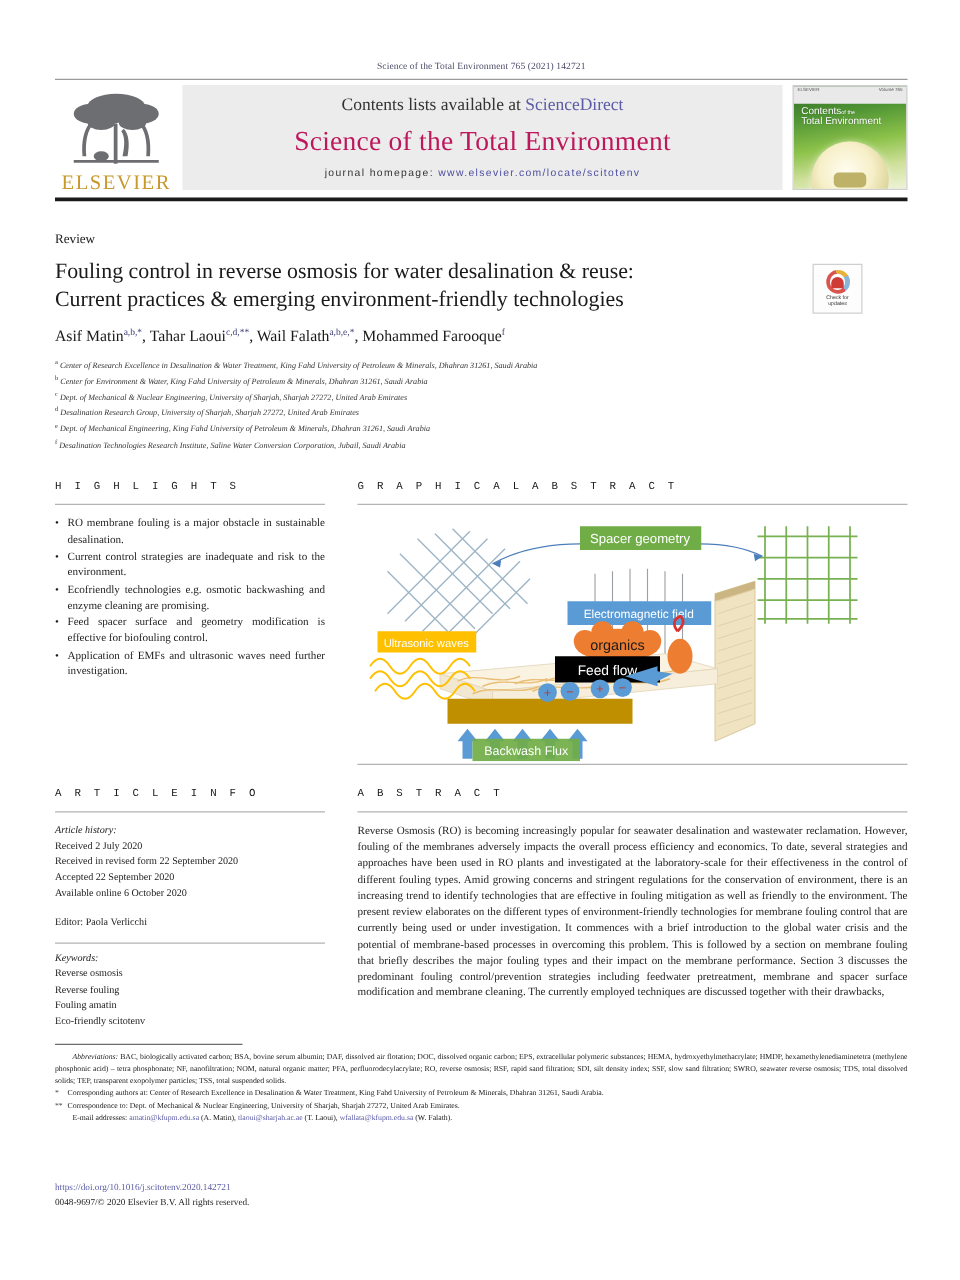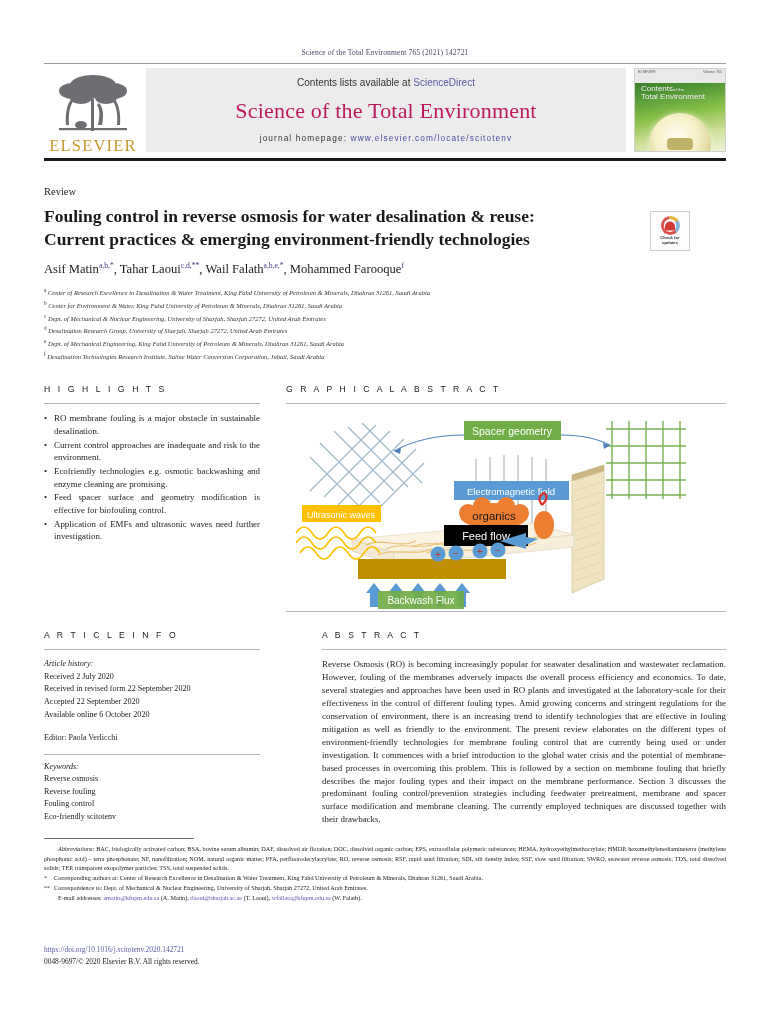--- a/index.html
+++ b/index.html
@@ -48,21 +48,21 @@
     margin-top: 1px;
   }
   .masthead-center {
     flex: 1 1 auto;
     background: #ececec;
     margin: 4px 2px 4px 4px;
     display: flex; flex-direction: column;
     align-items: center; justify-content: space-between;
     padding: 9px 0 9px 0;
   }
-  .contents-line { font-size: 10px; color: #333; font-family: Liberation Sans, sans-serif; }
+  .contents-line { font-size: 14px; color: #333; font-family: Liberation Serif, serif; }
   .contents-line .sd { color: #5b5ba6; }
   .journal-title {
     font-family: "Liberation Serif", serif;
     font-size: 22px; color: #be185d; letter-spacing: .2px;
   }
   .homepage-line {
     font-size: 8.3px; color: #333;
     font-family: "Liberation Sans", sans-serif;
     letter-spacing: 1.1px;
   }
@@ -96,21 +96,21 @@
   .cover-blob:before {
     content:""; position:absolute; left:50%; top:50%;
     transform:translate(-50%,-50%);
     width:26px; height:12px; border-radius:4px;
     background:#bdb268;
   }
   .rule-bold { border-top: 3px solid #1a1a1a; margin-top: 2px; }
 
   
   .kind { font-size: 10.5px; margin-top: 25px; color:#222; }
-  .title-row { display:flex; align-items:flex-start;font-weight:bold; }
+  .title-row { display:flex; align-items:flex-start; }
   .title {
     font-size: 17.5px; line-height: 1.32; margin-top: 8px;
     font-family: "Liberation Serif", serif; color:#1a1a1a;
     flex: 1 1 auto; max-width: 600px;
   }
   .crossmark {
     flex: 0 0 38px; width:38px; height:38px; margin-top: 14px; margin-left:6px;
     border:1px solid #cfcfcf; background:#fdfdfd;
     display:flex; flex-direction:column; align-items:center; justify-content:center;
   }
@@ -136,21 +136,21 @@
     line-height: 1.62; font-family:"Liberation Serif",serif;
   }
   .affil sup { font-style: normal; font-size:5.2px; }
 
   
   .cols { display:flex; margin-top: 22px; }
   .col-left { flex: 0 0 216px; width:216px; }
   .col-right { flex: 1 1 auto; margin-left: 26px; }
   .sec-head {
     font-size: 8.6px; letter-spacing: 2.6px; color:#1a1a1a;
-    font-family:Liberation Sans, sans-serif;
+    font-family:Liberation Mono, monospace;
   }
   .sec-rule { border-top:1px solid #b4b4b4; margin-top:9px; }
 
   .highlights { margin-top: 8px; }
   .hl-item {
     font-size: 8.9px; line-height: 1.42; text-align: justify;
     padding-left: 10px; text-indent: -10px; margin-bottom: 1px;
     color:#1d1d1d;
   }
   .hl-item .b { display:inline-block; width:10px; text-indent:0; }
@@ -275,21 +275,21 @@
       <div class="affil"><sup>e</sup> <span>Dept. of Mechanical Engineering, King Fahd University of Petroleum &amp; Minerals, Dhahran 31261, Saudi Arabia</span></div>
       <div class="affil"><sup>f</sup> <span>Desalination Technologies Research Institute, Saline Water Conversion Corporation, Jubail, Saudi Arabia</span></div>
     </div>
 
     <div class="cols">
       <div class="col-left">
         <div class="sec-head">H I G H L I G H T S</div>
         <div class="sec-rule"></div>
         <div class="highlights">
           <div class="hl-item"><span class="b">•</span><span>RO membrane fouling is a major obstacle in sustainable desalination.</span></div>
-          <div class="hl-item"><span class="b">•</span><span>Current control approaches are inadequate and risk to the environment.</span></div>
+          <div class="hl-item"><span class="b">•</span><span>Current control strategies are inadequate and risk to the environment.</span></div>
           <div class="hl-item"><span class="b">•</span><span>Ecofriendly technologies e.g. osmotic backwashing and enzyme cleaning are promising.</span></div>
           <div class="hl-item"><span class="b">•</span><span>Feed spacer surface and geometry modification is effective for biofouling control.</span></div>
           <div class="hl-item"><span class="b">•</span><span>Application of EMFs and ultrasonic waves need further investigation.</span></div>
         </div>
       </div>
 
       <div class="col-right">
         <div class="sec-head">G R A P H I C A L   A B S T R A C T</div>
         <div class="sec-rule"></div>
 
@@ -431,39 +431,39 @@
             </g>
 
             <rect x="92" y="178" width="86" height="18" fill="#70ad47" opacity=".92"></rect>
             <text x="135" y="191" font-family="Liberation Sans, sans-serif" font-size="10" fill="#ffffff" text-anchor="middle">Backwash Flux</text>
           </svg>
         </div>
         <div class="ga-rule-bottom"></div>
       </div>
     </div>
 
-    <div class="cols" style="margin-top:18px;gap:36px;">
+    <div class="cols" style="margin-top:18px;">
       <div class="col-left">
         <div class="sec-head">A R T I C L E   I N F O</div>
         <div class="sec-rule"></div>
         <div class="ai-block">
           <div class="it">Article history:</div>
           <div>Received 2 July 2020</div>
           <div>Received in revised form 22 September 2020</div>
           <div>Accepted 22 September 2020</div>
           <div>Available online 6 October 2020</div>
           <div style="height:11px"></div>
           <div>Editor: Paola Verlicchi</div>
         </div>
         <div class="ai-rule"></div>
         <div class="ai-block" style="margin-top:0">
           <div class="it">Keywords:</div>
           <div>Reverse osmosis</div>
           <div>Reverse fouling</div>
-          <div>Fouling control</div>
+          <div>Fouling amatin</div>
           <div>Eco-friendly scitotenv</div>
         </div>
       </div>
 
       <div class="col-right">
         <div class="sec-head">A B S T R A C T</div>
         <div class="sec-rule"></div>
         <div class="abstract-body">Reverse Osmosis (RO) is becoming increasingly popular for seawater desalination and wastewater reclamation. However, fouling of the membranes adversely impacts the overall process efficiency and economics. To date, several strategies and approaches have been used in RO plants and investigated at the laboratory-scale for their effectiveness in the control of different fouling types. Amid growing concerns and stringent regulations for the conservation of environment, there is an increasing trend to identify technologies that are effective in fouling mitigation as well as friendly to the environment. The present review elaborates on the different types of environment-friendly technologies for membrane fouling control that are currently being used or under investigation. It commences with a brief introduction to the global water crisis and the potential of membrane-based processes in overcoming this problem. This is followed by a section on membrane fouling that briefly describes the major fouling types and their impact on the membrane performance. Section 3 discusses the predominant fouling control/prevention strategies including feedwater pretreatment, membrane and spacer surface modification and membrane cleaning. The currently employed techniques are discussed together with their drawbacks,</div>
       </div>
     </div>

